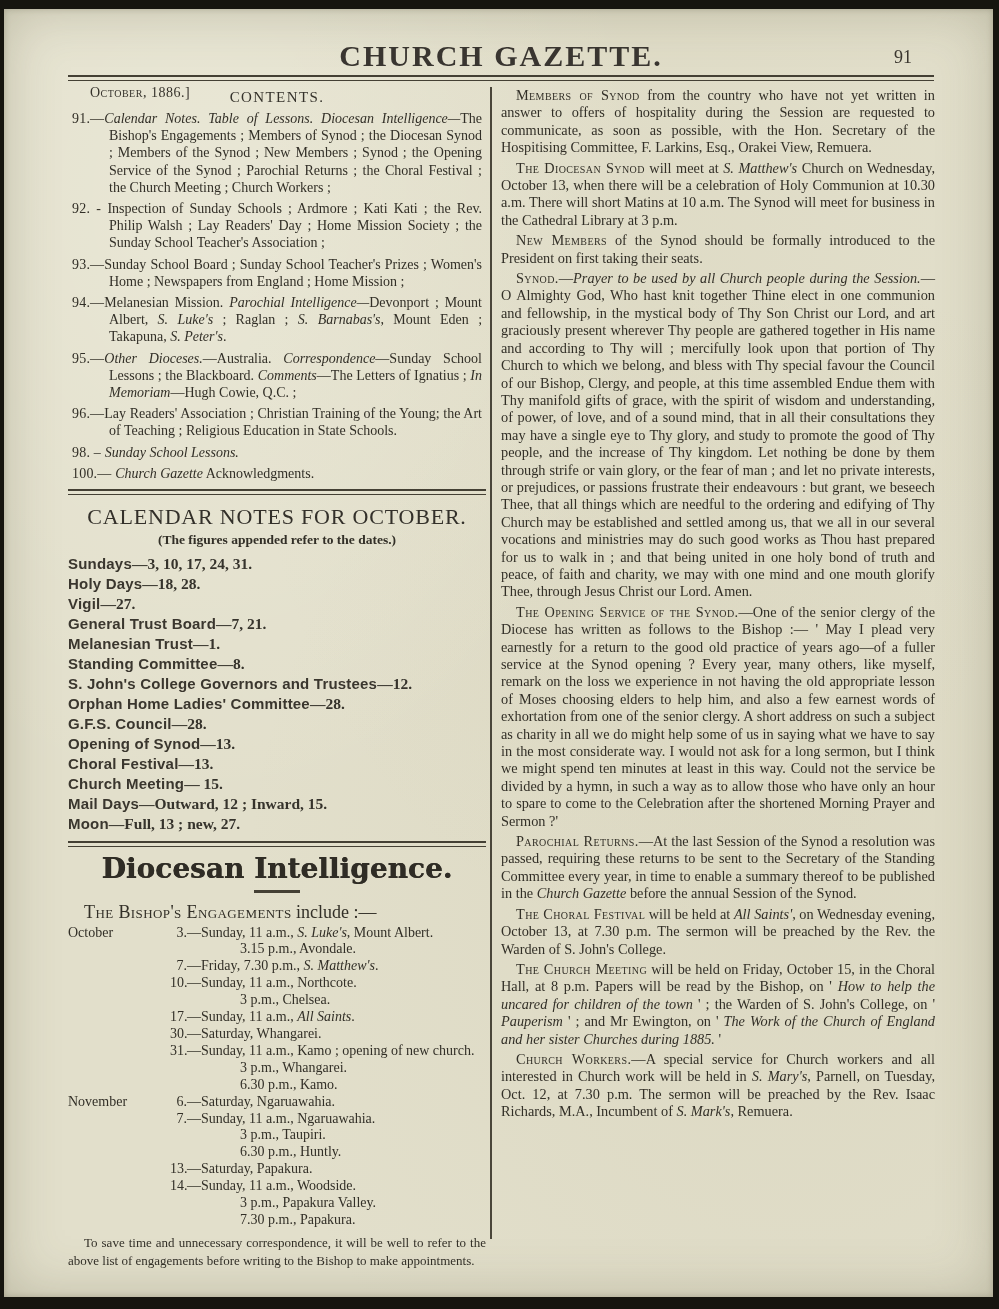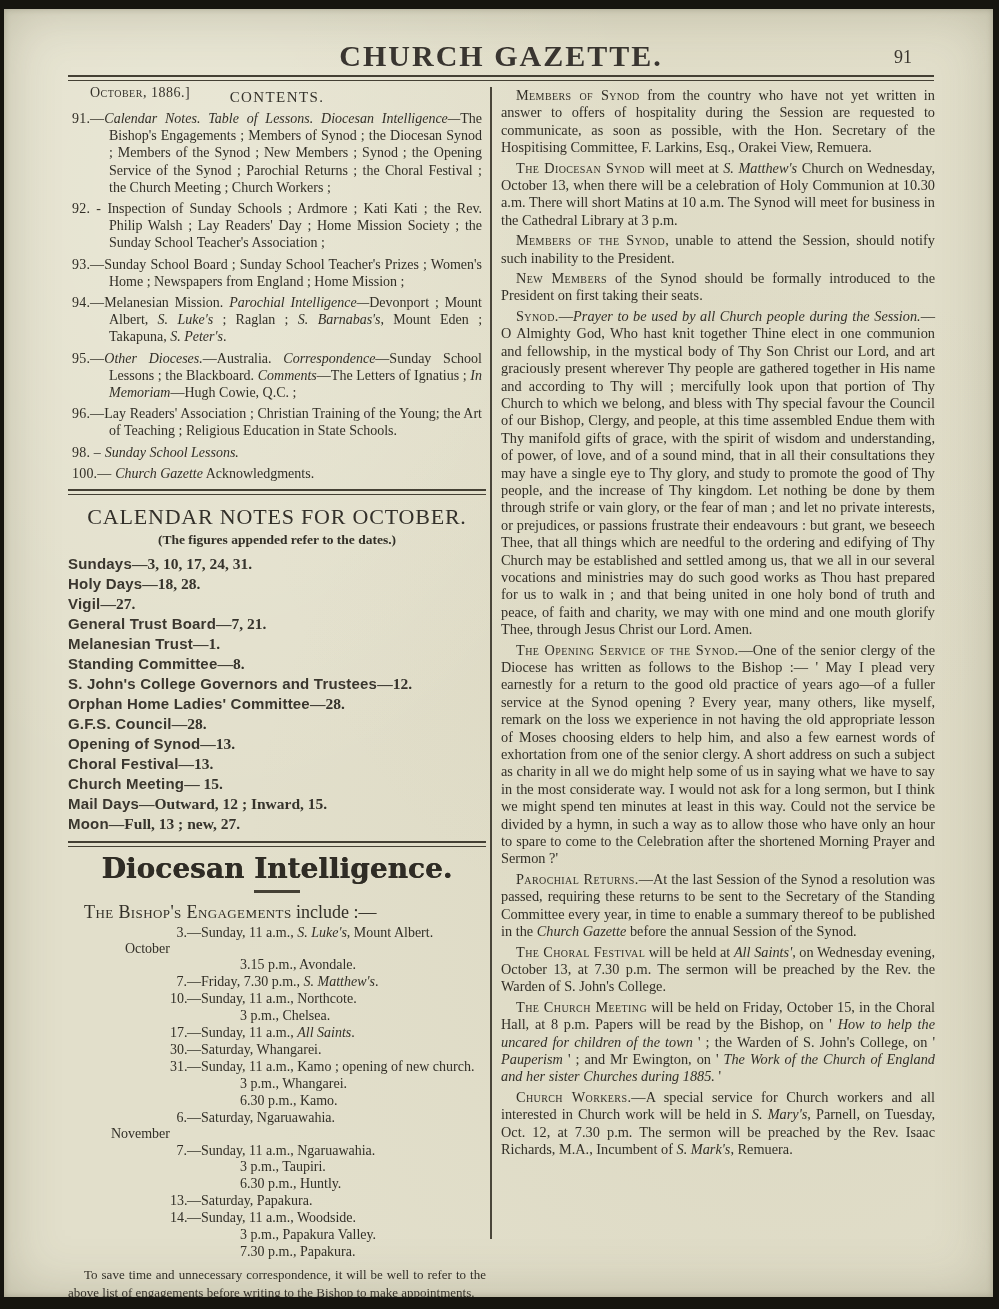--- a/index.html
+++ b/index.html
@@ -40,21 +40,21 @@
   .cal-sub{text-align:center;font-size:13.5px;font-weight:700;margin:0 0 6px;}
   .cal-item{font-size:15.5px;line-height:20px;white-space:nowrap;}
   .cal-label{font-family:"Liberation Sans","DejaVu Sans",sans-serif;font-weight:700;font-size:15px;letter-spacing:.2px;color:#3a362e;}
   .cal-val{font-weight:700;color:#36332c;}
 
   .sect2{margin:7px 0 5px;}
   .di-head{text-align:center;font-family:"DejaVu Serif",serif;font-weight:700;font-size:28px;margin:4px 0 0;color:#2f2c25;text-shadow:.4px 0 0 #2f2c25;}
   .di-rule{width:46px;height:2.5px;background:#444034;margin:5px auto 9px;}
   .eng-intro{margin:0 0 2px;font-size:18px;text-indent:16px;}
   .eng-row{display:flex;font-size:14px;line-height:16.9px;}
-  .eng-month{width:102px;text-align:right;flex:none;margin-top:16px;}
+  .eng-month{width:102px;text-align:left;flex:none;}
   .eng-day{width:17px;text-align:right;flex:none;}
   .eng-text{flex:1;}
   .eng-time{padding-left:172px;font-size:14px;line-height:16.9px;}
   .footnote{margin:5px 0 0;font-size:13px;line-height:17.8px;text-align:justify;text-indent:16px;}
 
   .rpara{margin:0 0 3px;font-size:14.3px;line-height:17.4px;text-align:justify;text-indent:15px;}
 </style>
 </head>
 <body>
 
@@ -164,21 +164,20 @@
         <div class="eng-time"><span>3 p.m., Papakura Valley.</span></div>
         <div class="eng-time"><span>7.30 p.m., Papakura.</span></div>
       </div>
     <p class="footnote">To save time and unnecessary correspondence, it will be well to refer to the above list of engagements before writing to the Bishop to make appointments.</p>
   </div>
 
   <div class="col right">
     <div id="articles">
         <p class="rpara"><span class="s-sc">Members of Synod</span><span> from the country who have not yet written in answer to offers of hospitality during the Session are requested to communicate, as soon as possible, with the Hon. Secretary of the Hospitising Committee, F. Larkins, Esq., Orakei View, Remuera.</span></p>
         <p class="rpara"><span class="s-sc">The Diocesan Synod</span><span> will meet at </span><span class="s-i">S. Matthew's</span><span> Church on Wednesday, October 13, when there will be a celebration of Holy Communion at 10.30 a.m.  There will short Matins at 10 a.m.  The Synod will meet for business in the Cathedral Library at 3 p.m.</span></p>
-        <p class="rpara"><span class="s-sc">Members of the Synod</span><span>, unable to attend the Session, should notify such inability to the President.</span></p>
         <p class="rpara"><span class="s-sc">New Members</span><span> of the Synod should be formally introduced to the President on first taking their seats.</span></p>
         <p class="rpara"><span class="s-sc">Synod.</span><span>—</span><span class="s-i">Prayer to be used by all Church people during the Session.</span><span>—O Almighty God, Who hast knit together Thine elect in one communion and fellowship, in the mystical body of Thy Son Christ our Lord, and art graciously present wherever Thy people are gathered together in His name and according to Thy will ; mercifully look upon that portion of Thy Church to which we belong, and bless with Thy special favour the Council of our Bishop, Clergy, and people, at this time assembled  Endue them with Thy manifold gifts of grace, with the spirit of wisdom and understanding, of power, of love, and of a sound mind, that in all their consultations they may have a single eye to Thy glory, and study to promote the good of Thy people, and the increase of Thy kingdom.  Let nothing be done by them through strife or vain glory, or the fear of man ; and let no private interests, or prejudices, or passions frustrate their endeavours :  but grant, we beseech Thee, that all things which are needful to the ordering and edifying of Thy Church may be established and settled among us, that we all in our several vocations and ministries may do such good works as Thou hast prepared for us to walk in ; and that being united in one holy bond of truth and peace, of faith and charity, we may with one mind and one mouth glorify Thee, through Jesus Christ our Lord.  Amen.</span></p>
         <p class="rpara"><span class="s-sc">The Opening Service of the Synod.</span><span>—One of the senior clergy of the Diocese has written as follows to the Bishop :— ' May I plead very earnestly for a return to the good old practice of years ago—of a fuller service at the Synod opening ?  Every year, many others, like myself, remark on the loss we experience in not having the old appropriate lesson of Moses choosing elders to help him, and also a few earnest words of exhortation from one of the senior clergy.  A short address on such a subject as charity in all we do might help some of us in saying what we have to say in the most considerate way.  I would not ask for a long sermon, but I think we might spend ten minutes at least in this way.  Could not the service be divided by a hymn, in such a way as to allow those who have only an hour to spare to come to the Celebration after the shortened Morning Prayer and Sermon ?'</span></p>
         <p class="rpara"><span class="s-sc">Parochial Returns.</span><span>—At the last Session of the Synod a resolution was passed, requiring these returns to be sent to the Secretary of the Standing Committee every year, in time to enable a summary thereof to be published in the </span><span class="s-i">Church Gazette</span><span> before the annual Session of the Synod.</span></p>
         <p class="rpara"><span class="s-sc">The Choral Festival</span><span> will be held at </span><span class="s-i">All Saints'</span><span>, on Wednesday evening, October 13, at 7.30 p.m.  The sermon will be preached by the Rev. the Warden of S. John's College.</span></p>
         <p class="rpara"><span class="s-sc">The Church Meeting</span><span> will be held on Friday, October 15, in the Choral Hall, at 8 p.m.  Papers will be read by the Bishop, on ' </span><span class="s-i">How to help the uncared for children of the town</span><span> ' ;  the Warden of S. John's College, on ' </span><span class="s-i">Pauperism</span><span> ' ; and Mr Ewington, on ' </span><span class="s-i">The Work of the Church of England and her sister Churches during 1885.</span><span> '</span></p>
         <p class="rpara"><span class="s-sc">Church Workers.</span><span>—A special service for Church workers and all interested in Church work will be held in </span><span class="s-i">S. Mary's</span><span>, Parnell, on Tuesday, Oct. 12, at 7.30 p.m.  The sermon will be preached by the Rev. Isaac Richards, M.A., Incumbent of </span><span class="s-i">S. Mark's</span><span>, Remuera.</span></p>
       </div>
   </div>
 

